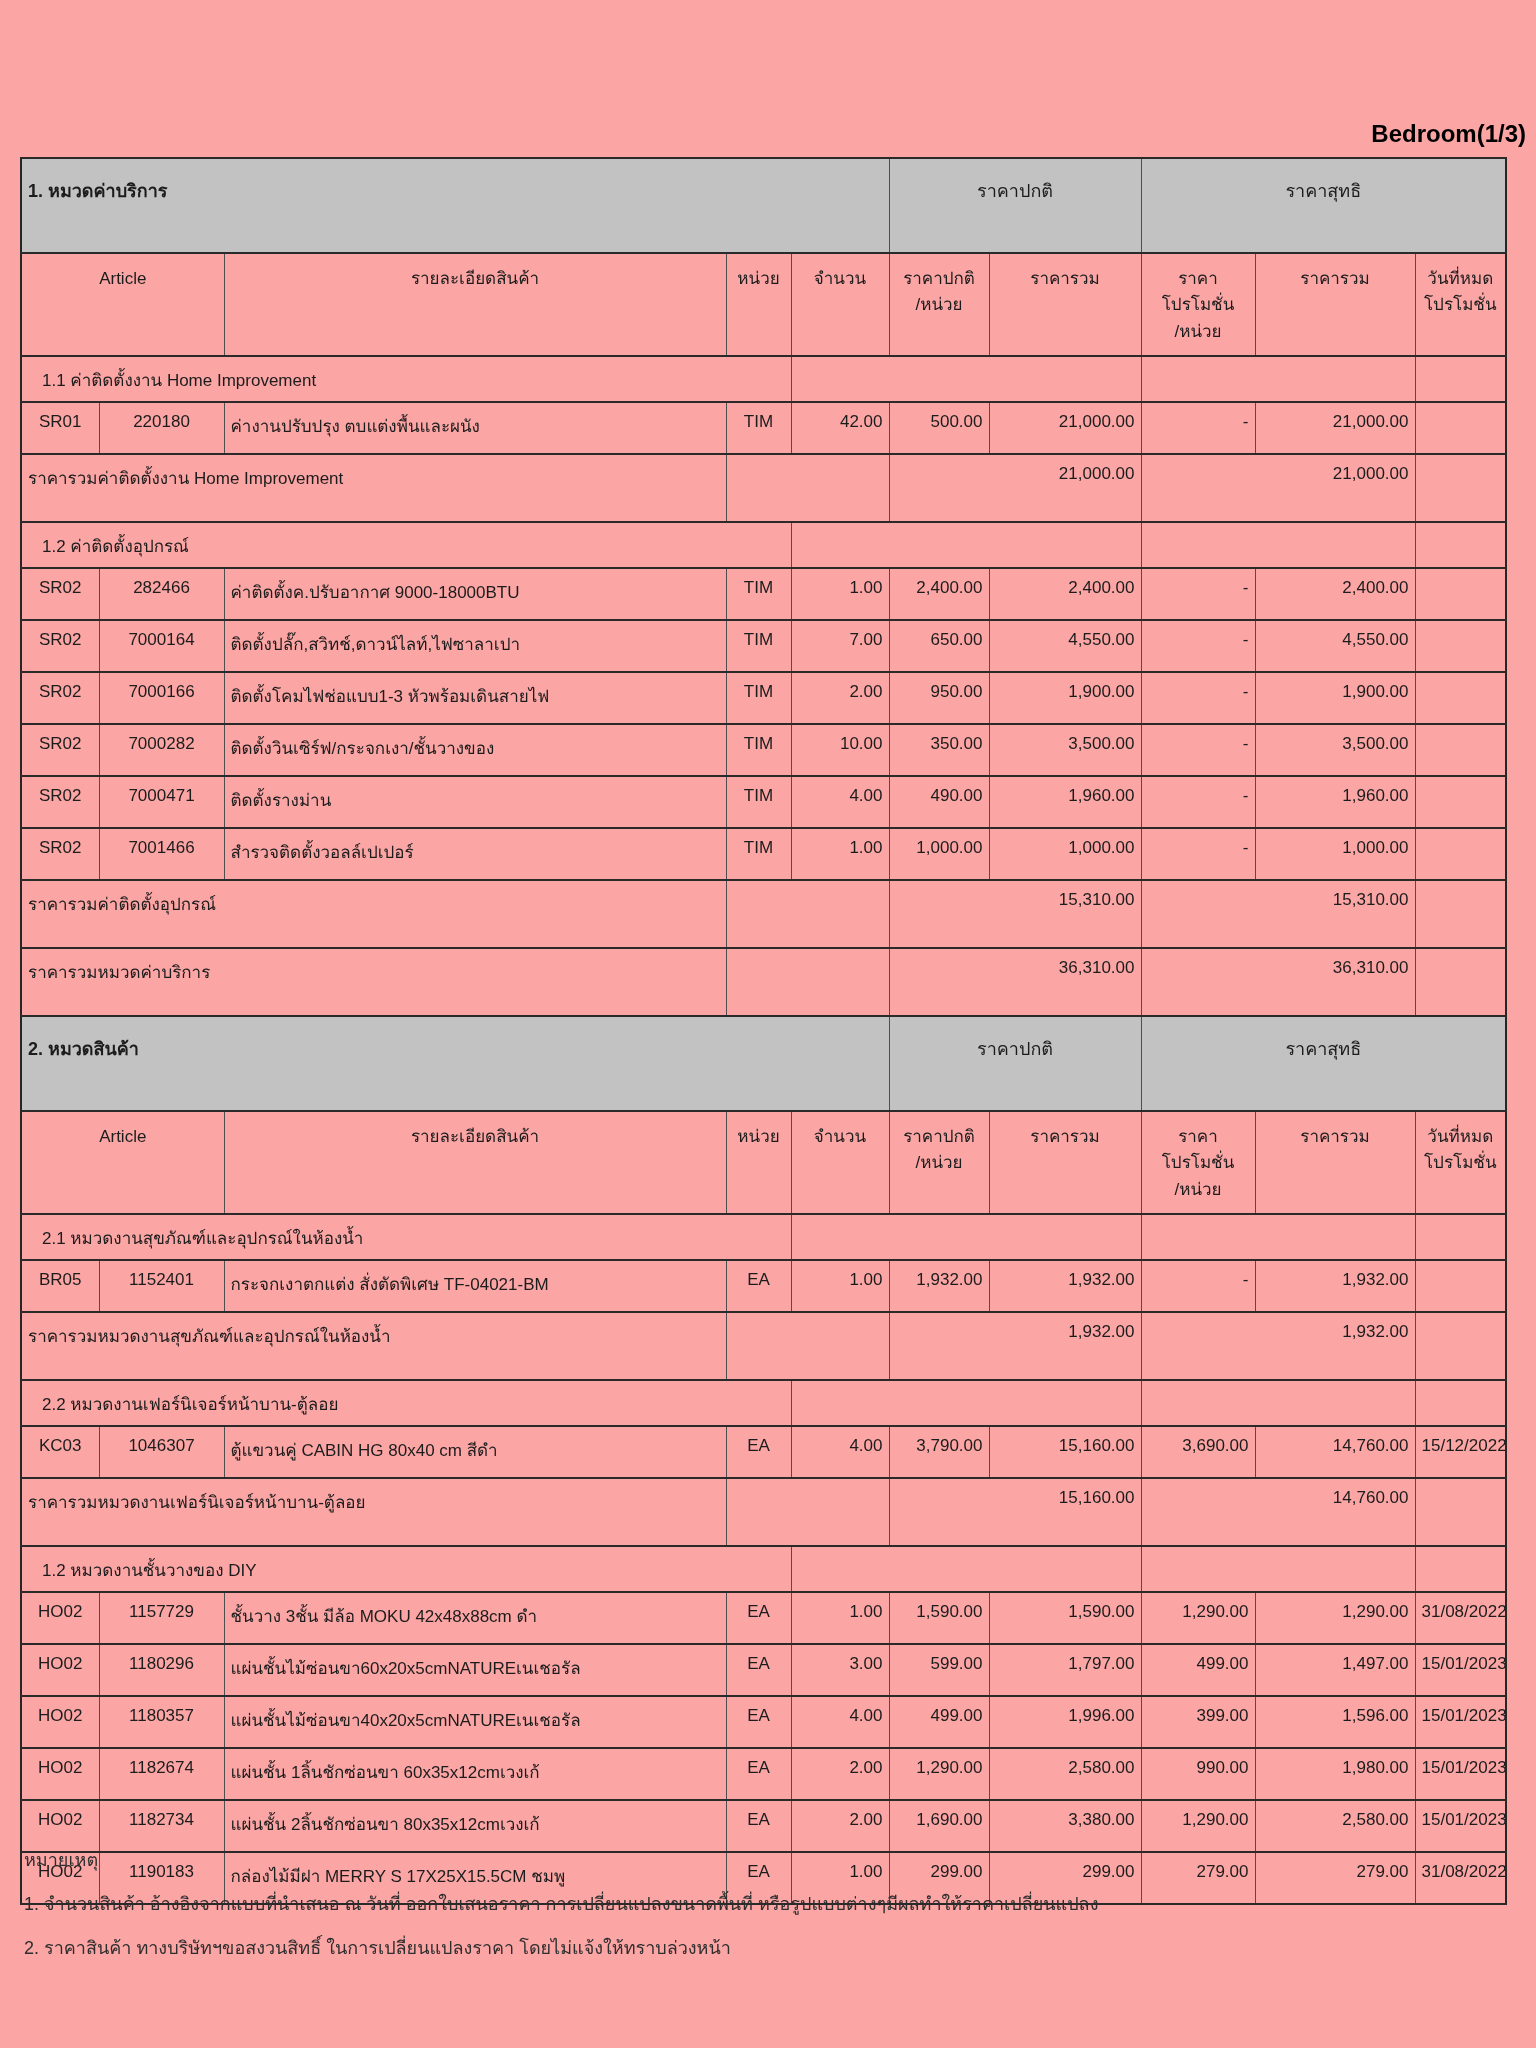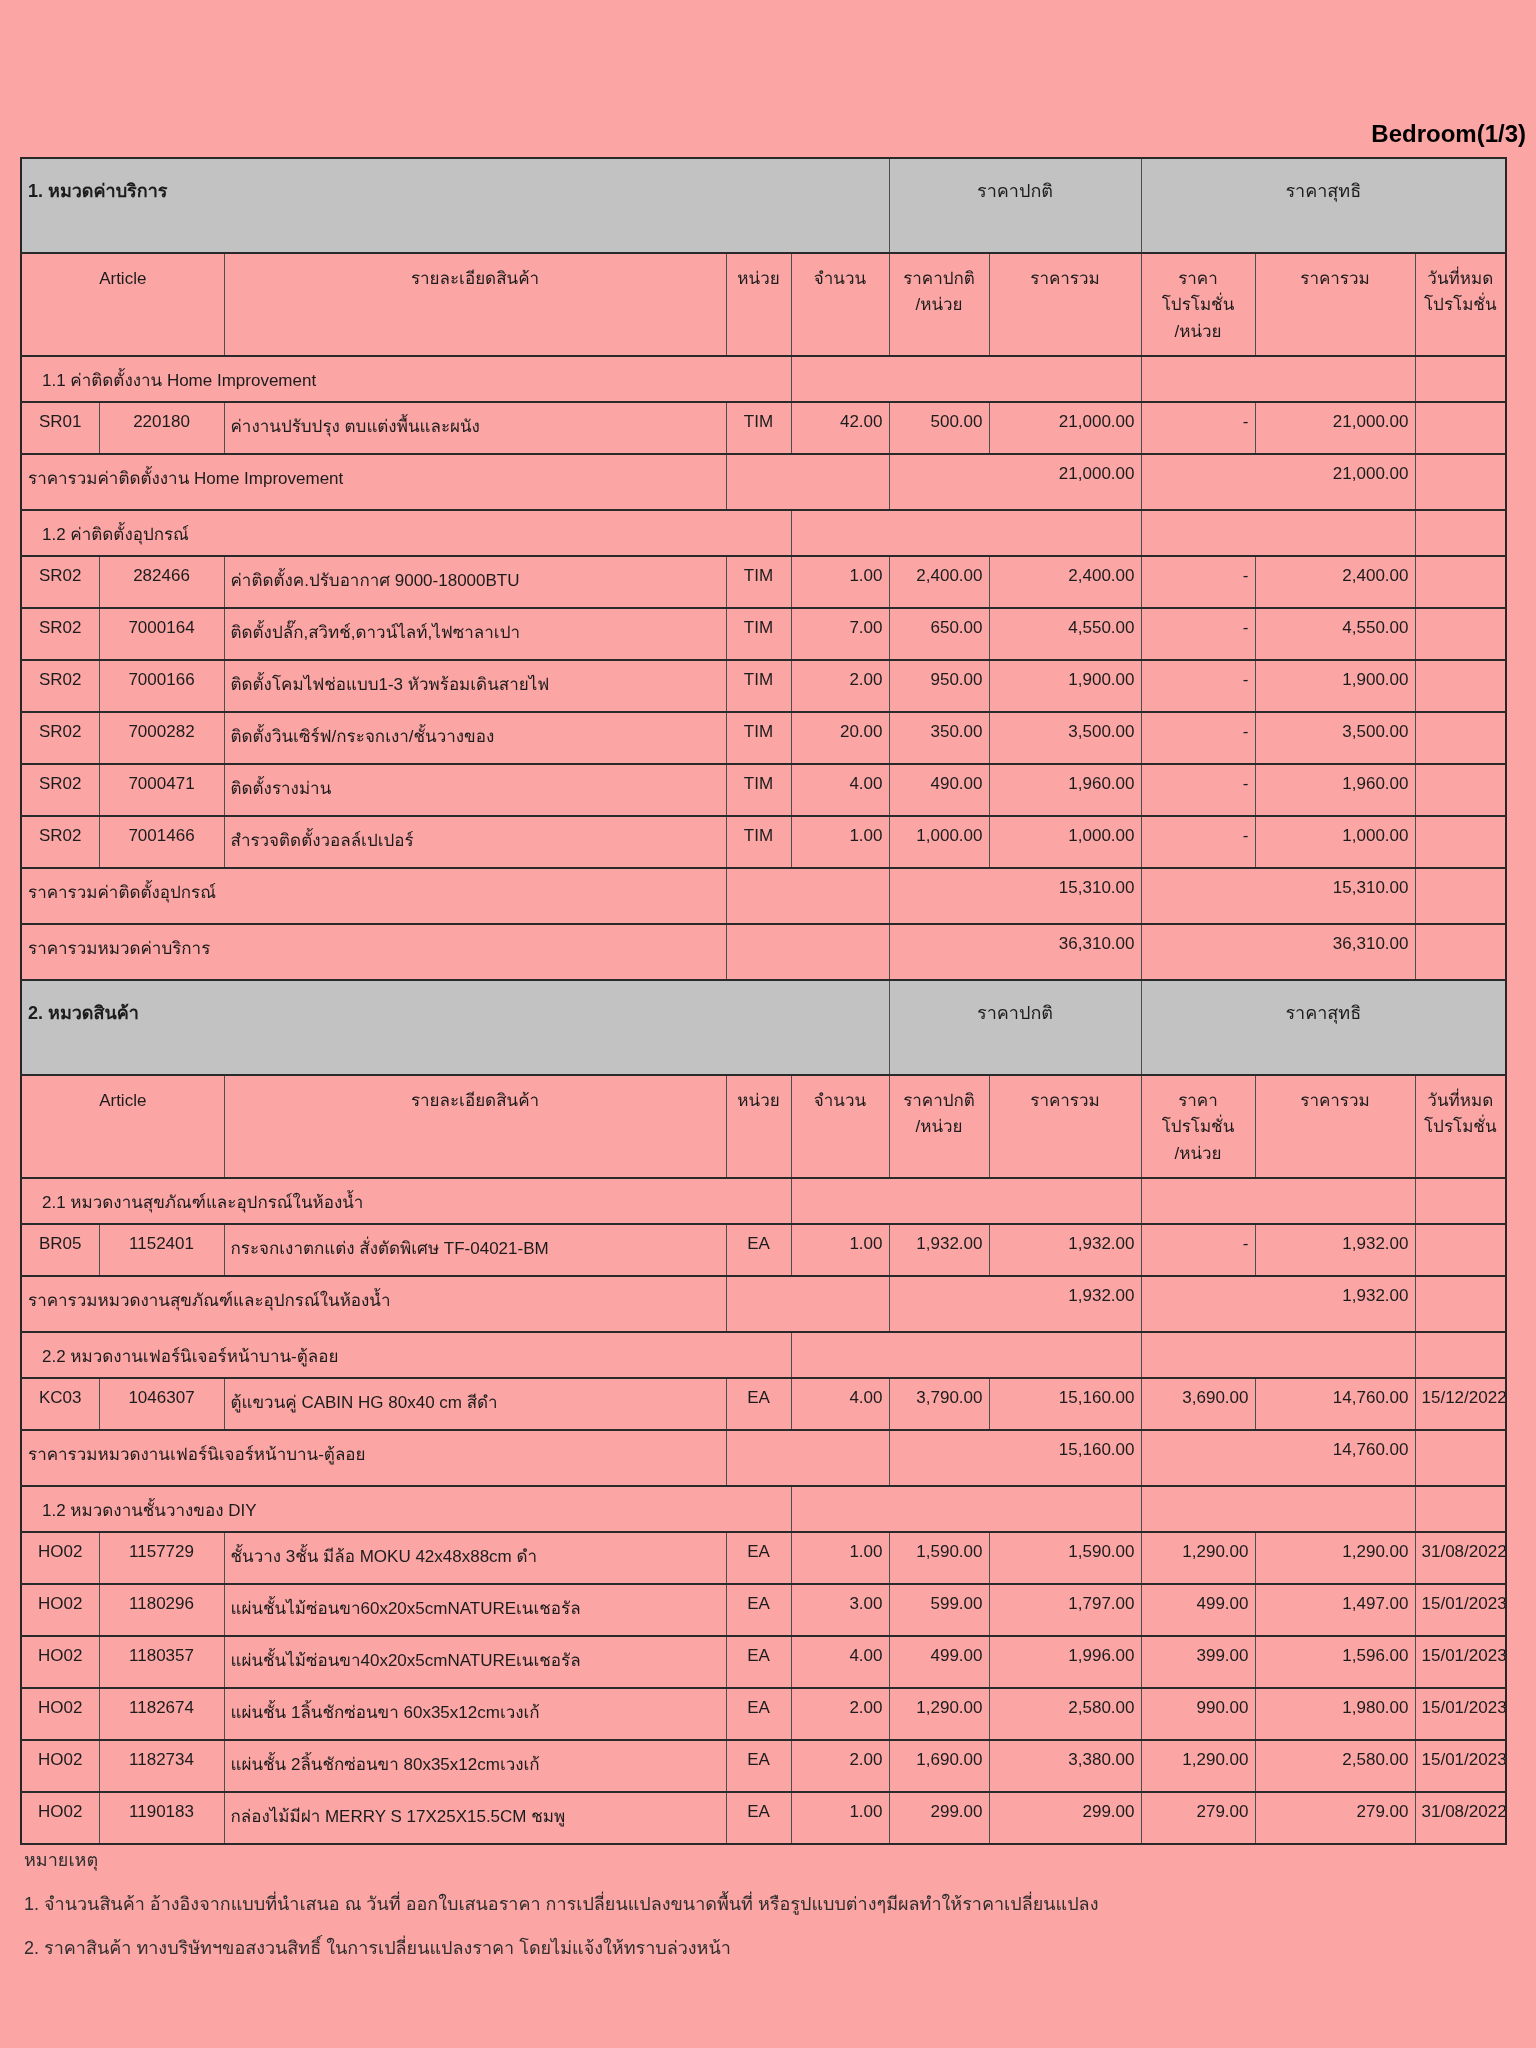--- a/index.html
+++ b/index.html
@@ -56,21 +56,21 @@
   tr.colhead-row { height: 103px; }
   tr.colhead-row td {
     text-align: center;
     white-space: pre-line;
     line-height: 1.55;
     padding-top: 12px;
   }
   tr.group-title-row { height: 46px; }
   tr.group-title-row td.group-title { text-align: left; padding-left: 20px; }
   tr.item-row { height: 52px; }
-  tr.summary-row { height: 56px; }
+  tr.summary-row { height: 68px; }
   td.summary-label { text-align: left; padding-left: 12px; }
   td.ctr { text-align: center; }
   td.desc { text-align: left; padding-left: 8px; }
   td.num { text-align: right; padding-right: 8px; }
   td.date { font-size: 16px; padding-right: 4px; }
   .notes {
     position: absolute;
     left: 24px;
     top: 1845px;
     width: 1480px;
@@ -185,21 +185,21 @@
           <td class="num">1,900.00</td>
           <td class="num">-</td>
           <td class="num">1,900.00</td>
           <td class="num date"></td>
         </tr>
         <tr class="item-row">
           <td class="ctr">SR02</td>
           <td class="ctr">7000282</td>
           <td class="desc">ติดตั้งวินเซิร์ฟ/กระจกเงา/ชั้นวางของ</td>
           <td class="ctr">TIM</td>
-          <td class="num">20.00</td>
+          <td class="num">10.00</td>
           <td class="num">350.00</td>
           <td class="num">3,500.00</td>
           <td class="num">-</td>
           <td class="num">3,500.00</td>
           <td class="num date"></td>
         </tr>
         <tr class="item-row">
           <td class="ctr">SR02</td>
           <td class="ctr">7000471</td>
           <td class="desc">ติดตั้งรางม่าน</td>

